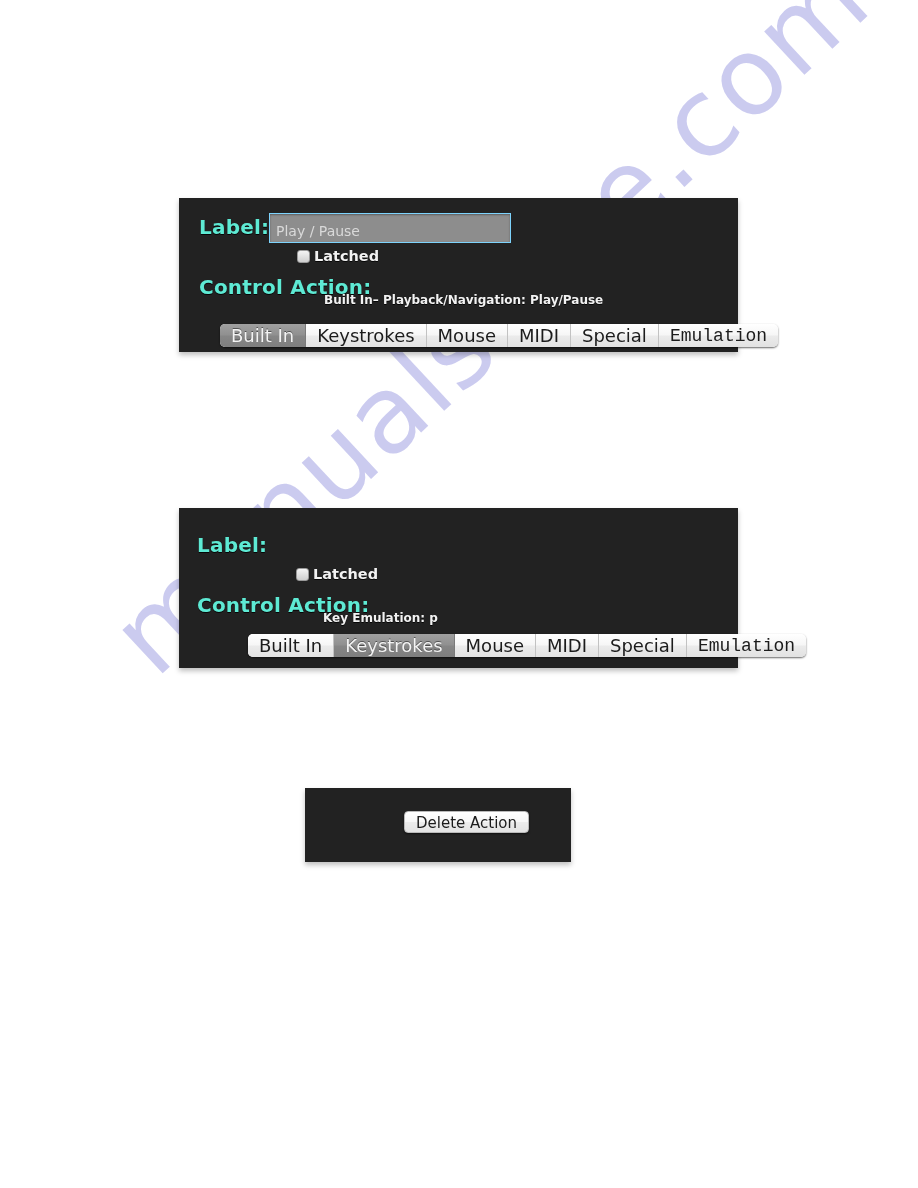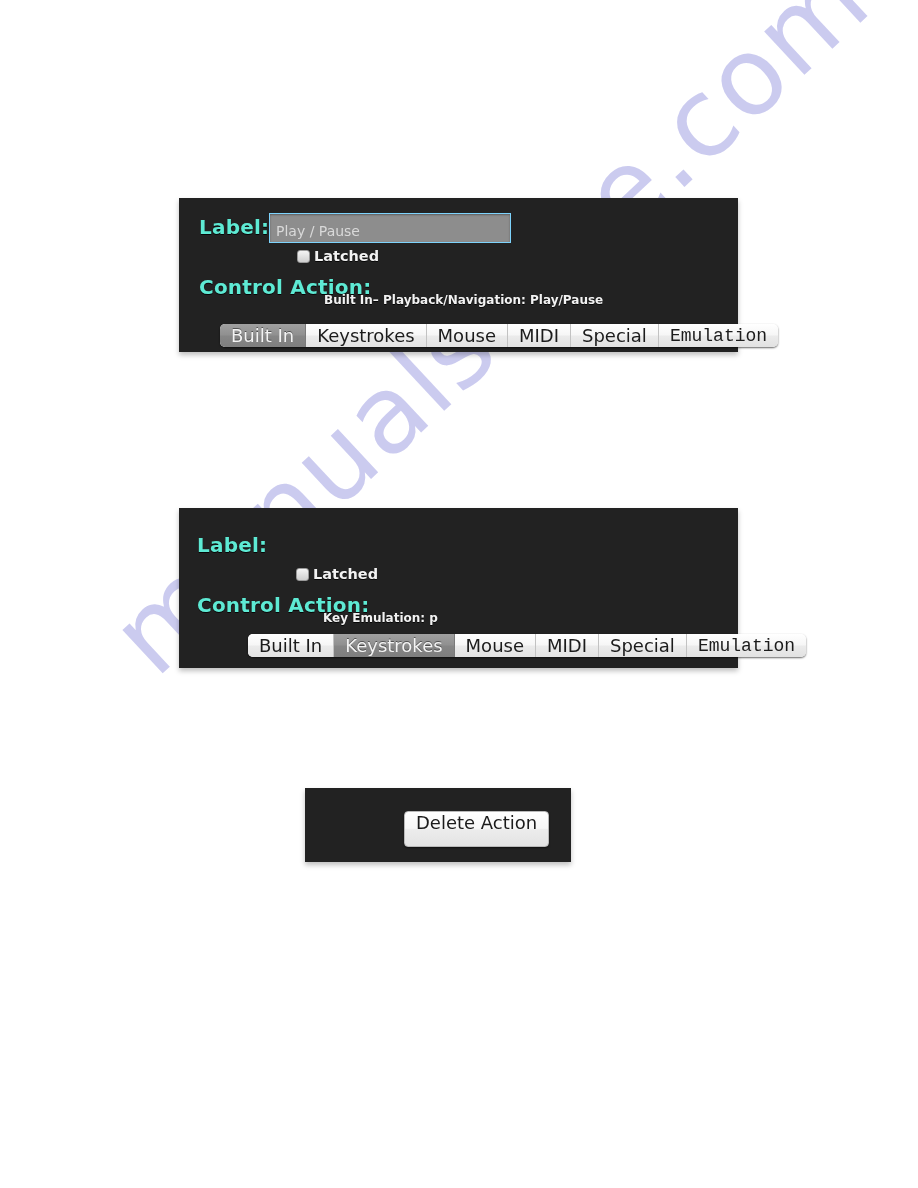--- a/index.html
+++ b/index.html
@@ -169,29 +169,29 @@
   .segment.selected {
     background: linear-gradient(to bottom, #a0a0a0 0%, #909090 48%, #868686 52%, #7e7e7e 100%);
     color: #f3f3f3;
     text-shadow: 0 -1px 0 rgba(0,0,0,0.45);
     border-right: 1px solid #7a7a7a;
   }
 
   
   .push-button {
     position: absolute;
-    height: 36px;
+    height: 22px;
     line-height: 22px;
     padding: 0 11px;
     border-radius: 4px;
     background: linear-gradient(to bottom, #ffffff 0%, #f7f7f7 48%, #ececec 52%, #e3e3e3 100%);
     border: 1px solid #b9b9b9;
     box-sizing: border-box;
     color: #1b1b1b;
-    font-size: 18px;
+    font-size: 15px;
     font-family: "DejaVu Sans", sans-serif;
     white-space: nowrap;
     box-shadow: 0 1px 2px rgba(0,0,0,0.55);
     cursor: default;
   }
 </style>
 </head>
 <body>
 
 <div id="watermark">

